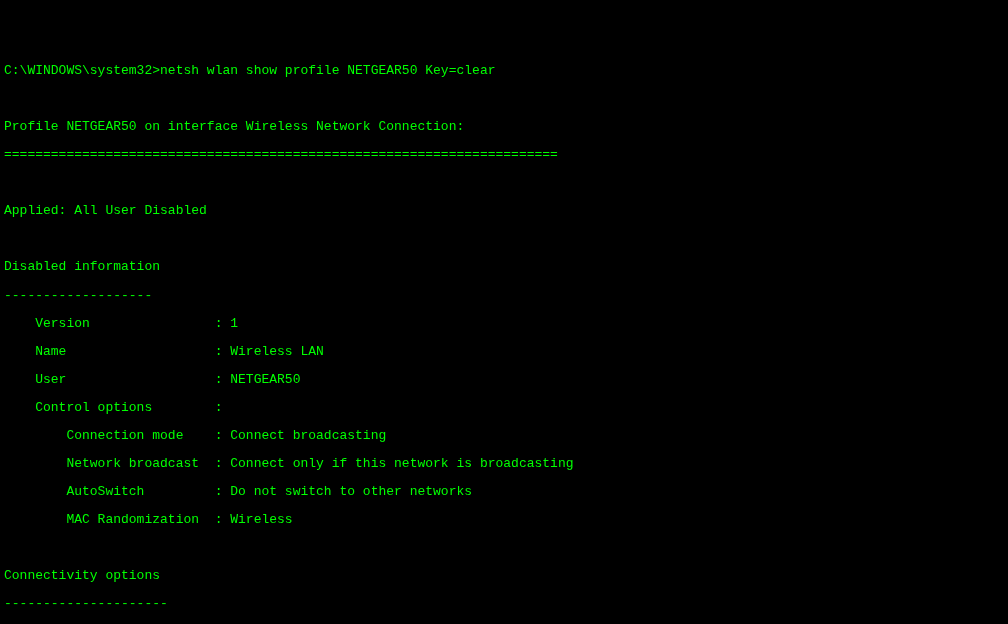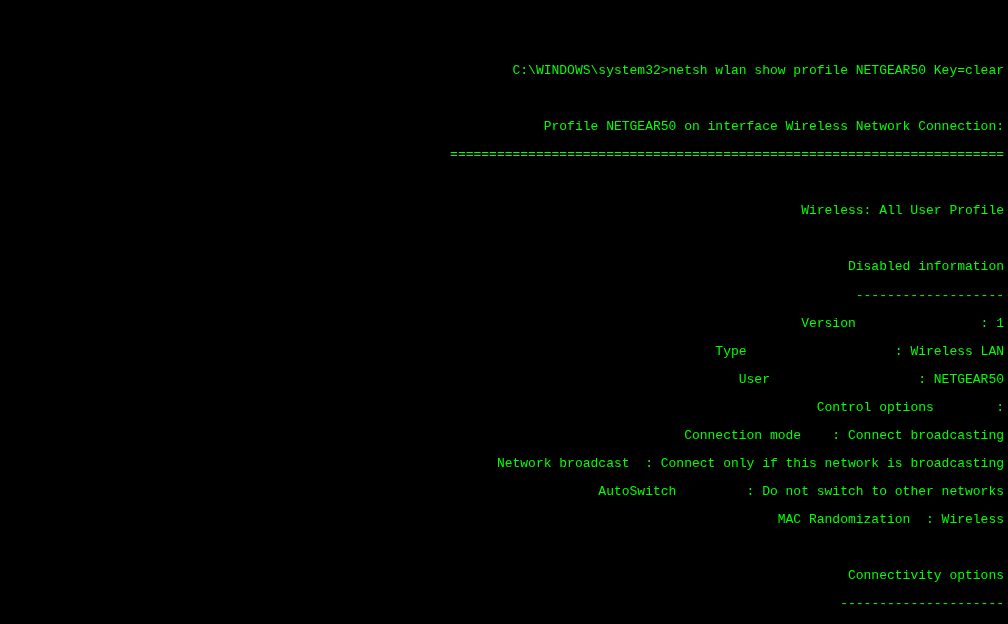--- a/index.html
+++ b/index.html
@@ -13,39 +13,38 @@
       font-family: 'Consolas', 'Courier New', monospace;
       font-size: 13px;
       line-height: 1.08;
       padding: 8px 4px;
       width: 1008px;
       height: 624px;
       white-space: pre;
     }
     .line {
       min-height: 14px;
-      text-align: right;
     }
   </style>
 </head>
 <body>
 
 
 
 <div class="line">C:\WINDOWS\system32&gt;netsh wlan show profile NETGEAR50 Key=clear</div>
 <div class="line"></div>
 <div class="line">Profile NETGEAR50 on interface Wireless Network Connection:</div>
 <div class="line">=======================================================================</div>
 <div class="line"></div>
-<div class="line">Wireless: All User Profile</div>
+<div class="line">Applied: All User Disabled</div>
 <div class="line"></div>
 <div class="line">Disabled information</div>
 <div class="line">-------------------</div>
 <div class="line">    Version                : 1</div>
-<div class="line">    Type                   : Wireless LAN</div>
+<div class="line">    Name                   : Wireless LAN</div>
 <div class="line">    User                   : NETGEAR50</div>
 <div class="line">    Control options        :</div>
 <div class="line">        Connection mode    : Connect broadcasting</div>
 <div class="line">        Network broadcast  : Connect only if this network is broadcasting</div>
 <div class="line">        AutoSwitch         : Do not switch to other networks</div>
 <div class="line">        MAC Randomization  : Wireless</div>
 <div class="line"></div>
 <div class="line">Connectivity options</div>
 <div class="line">---------------------</div>
 

